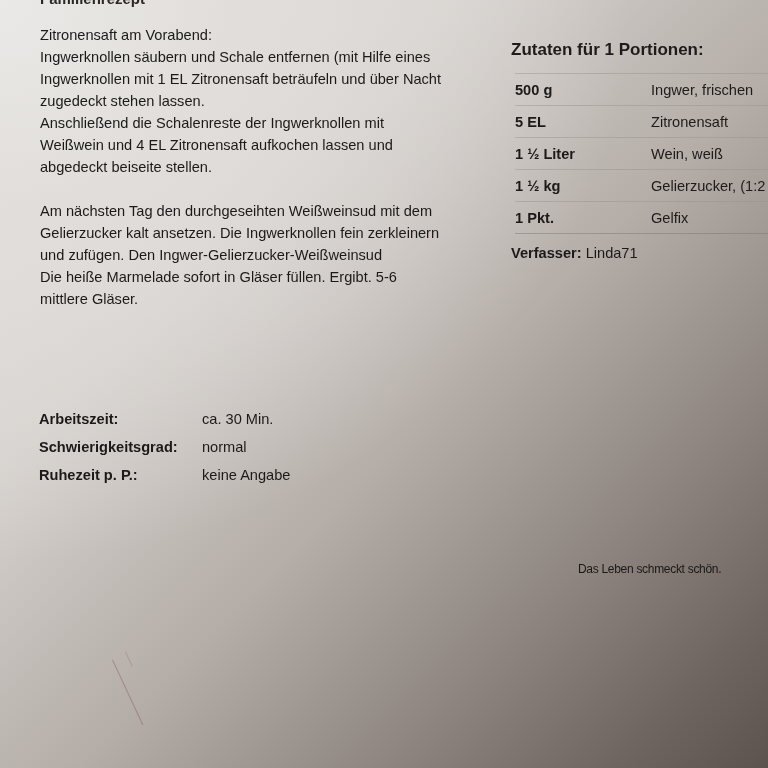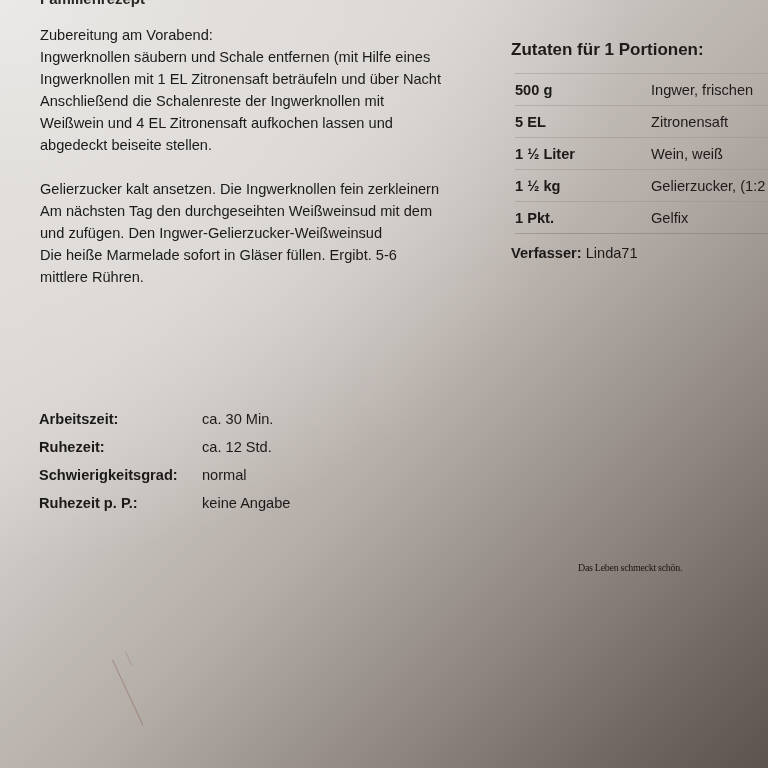--- a/index.html
+++ b/index.html
@@ -107,68 +107,65 @@
       font-size: 14.6px;
       white-space: nowrap;
     }
     .author-label {
       font-weight: bold;
     }
     .slogan {
       position: absolute;
       left: 578px;
       top: 562px;
-      font-family: Liberation Serif, serif;
-      font-size: 10px;
+      font-family: Liberation Sans, sans-serif;
+      font-size: 12px;
       letter-spacing: -0.3px;
       color: #1a1716;
       white-space: nowrap;
     }
     .scratch {
       position: absolute;
       width: 1px;
       background: rgba(130,70,60,0.35);
       transform-origin: top left;
     }
   </style>
 </head>
 <body>
 
 <div class="page">
 
   <div class="doc-title">Familienrezept</div>
 
   <div class="left-col">
     <div>
-      <p>Zubereitung am Vorabend:</p>
+      <p>Zitronensaft am Vorabend:</p>
       <p>Ingwerknollen säubern und Schale entfernen (mit Hilfe eines</p>
       <p>Ingwerknollen mit 1 EL Zitronensaft beträufeln und über Nacht</p>
+      <p>zugedeckt stehen lassen.</p>
       <p>Anschließend die Schalenreste der Ingwerknollen mit</p>
       <p>Weißwein und 4 EL Zitronensaft aufkochen lassen und</p>
       <p>abgedeckt beiseite stellen.</p>
     </div>
     <div class="para-gap"></div>
     <div>
+      <p>Am nächsten Tag den durchgeseihten Weißweinsud mit dem</p>
       <p>Gelierzucker kalt ansetzen. Die Ingwerknollen fein zerkleinern</p>
-      <p>Am nächsten Tag den durchgeseihten Weißweinsud mit dem</p>
       <p>und zufügen. Den Ingwer-Gelierzucker-Weißweinsud</p>
       <p>Die heiße Marmelade sofort in Gläser füllen. Ergibt. 5-6</p>
-      <p>mittlere Rühren.</p>
+      <p>mittlere Gläser.</p>
     </div>
   </div>
 
   <table class="meta-table">
     <tbody>
         <tr>
       <td class="meta-label">Arbeitszeit:</td>
       <td>ca. 30 Min.</td>
-    </tr>
-    <tr>
-      <td class="meta-label">Ruhezeit:</td>
-      <td>ca. 12 Std.</td>
     </tr>
     <tr>
       <td class="meta-label">Schwierigkeitsgrad:</td>
       <td>normal</td>
     </tr>
     <tr>
       <td class="meta-label">Ruhezeit p. P.:</td>
       <td>keine Angabe</td>
     </tr>
   </tbody>

